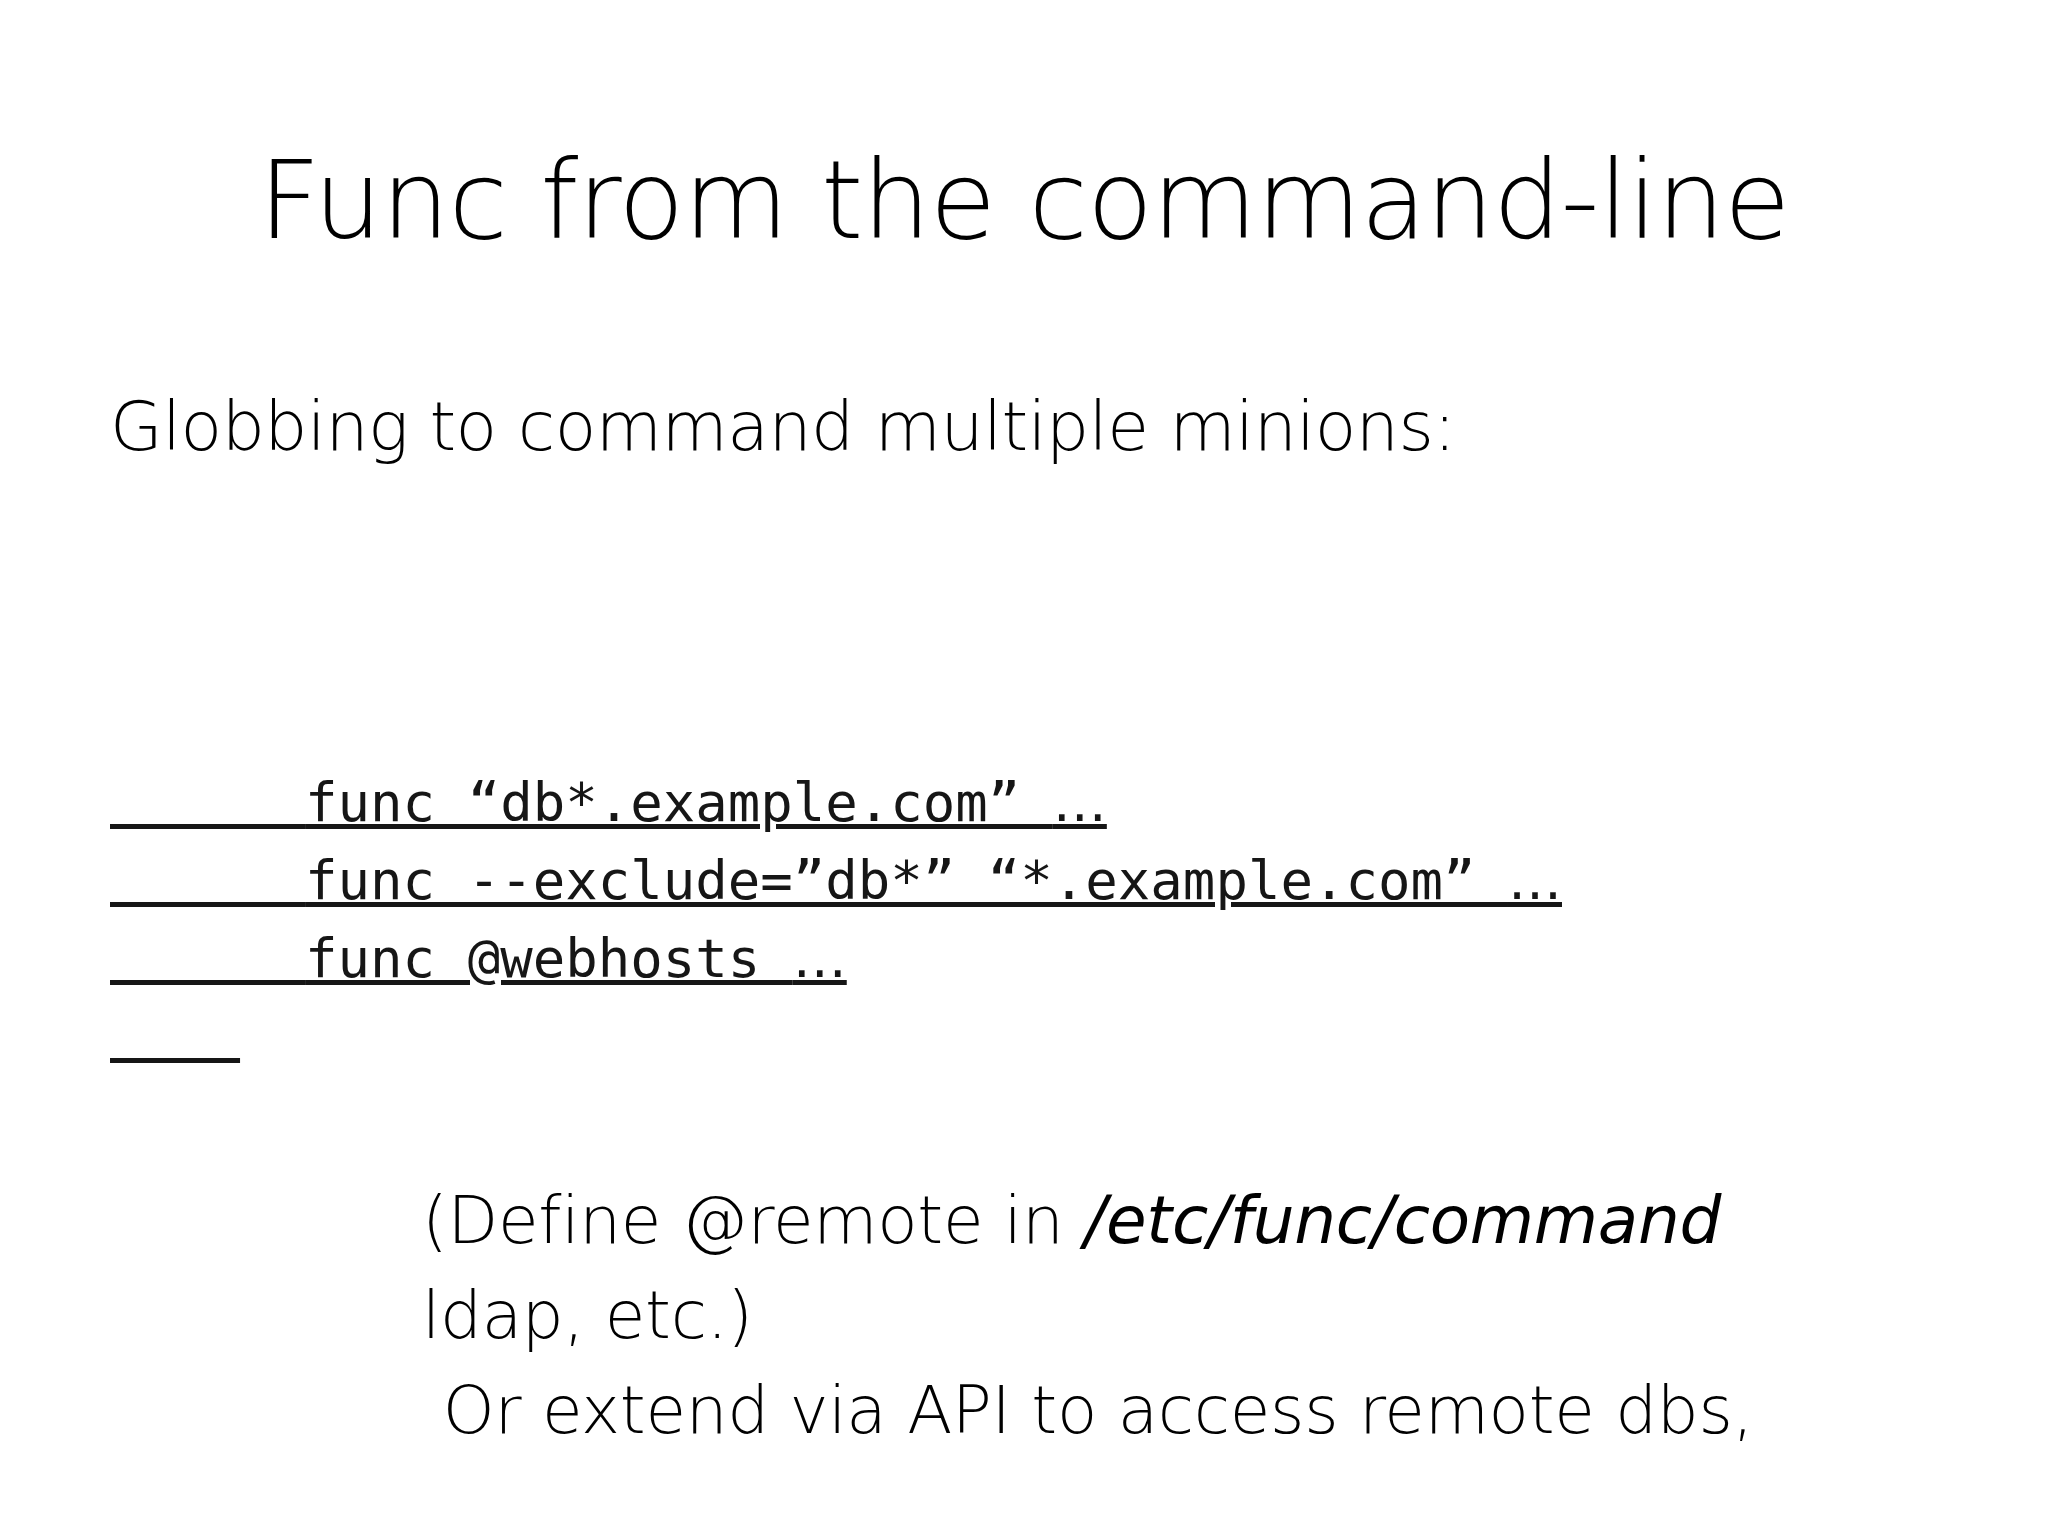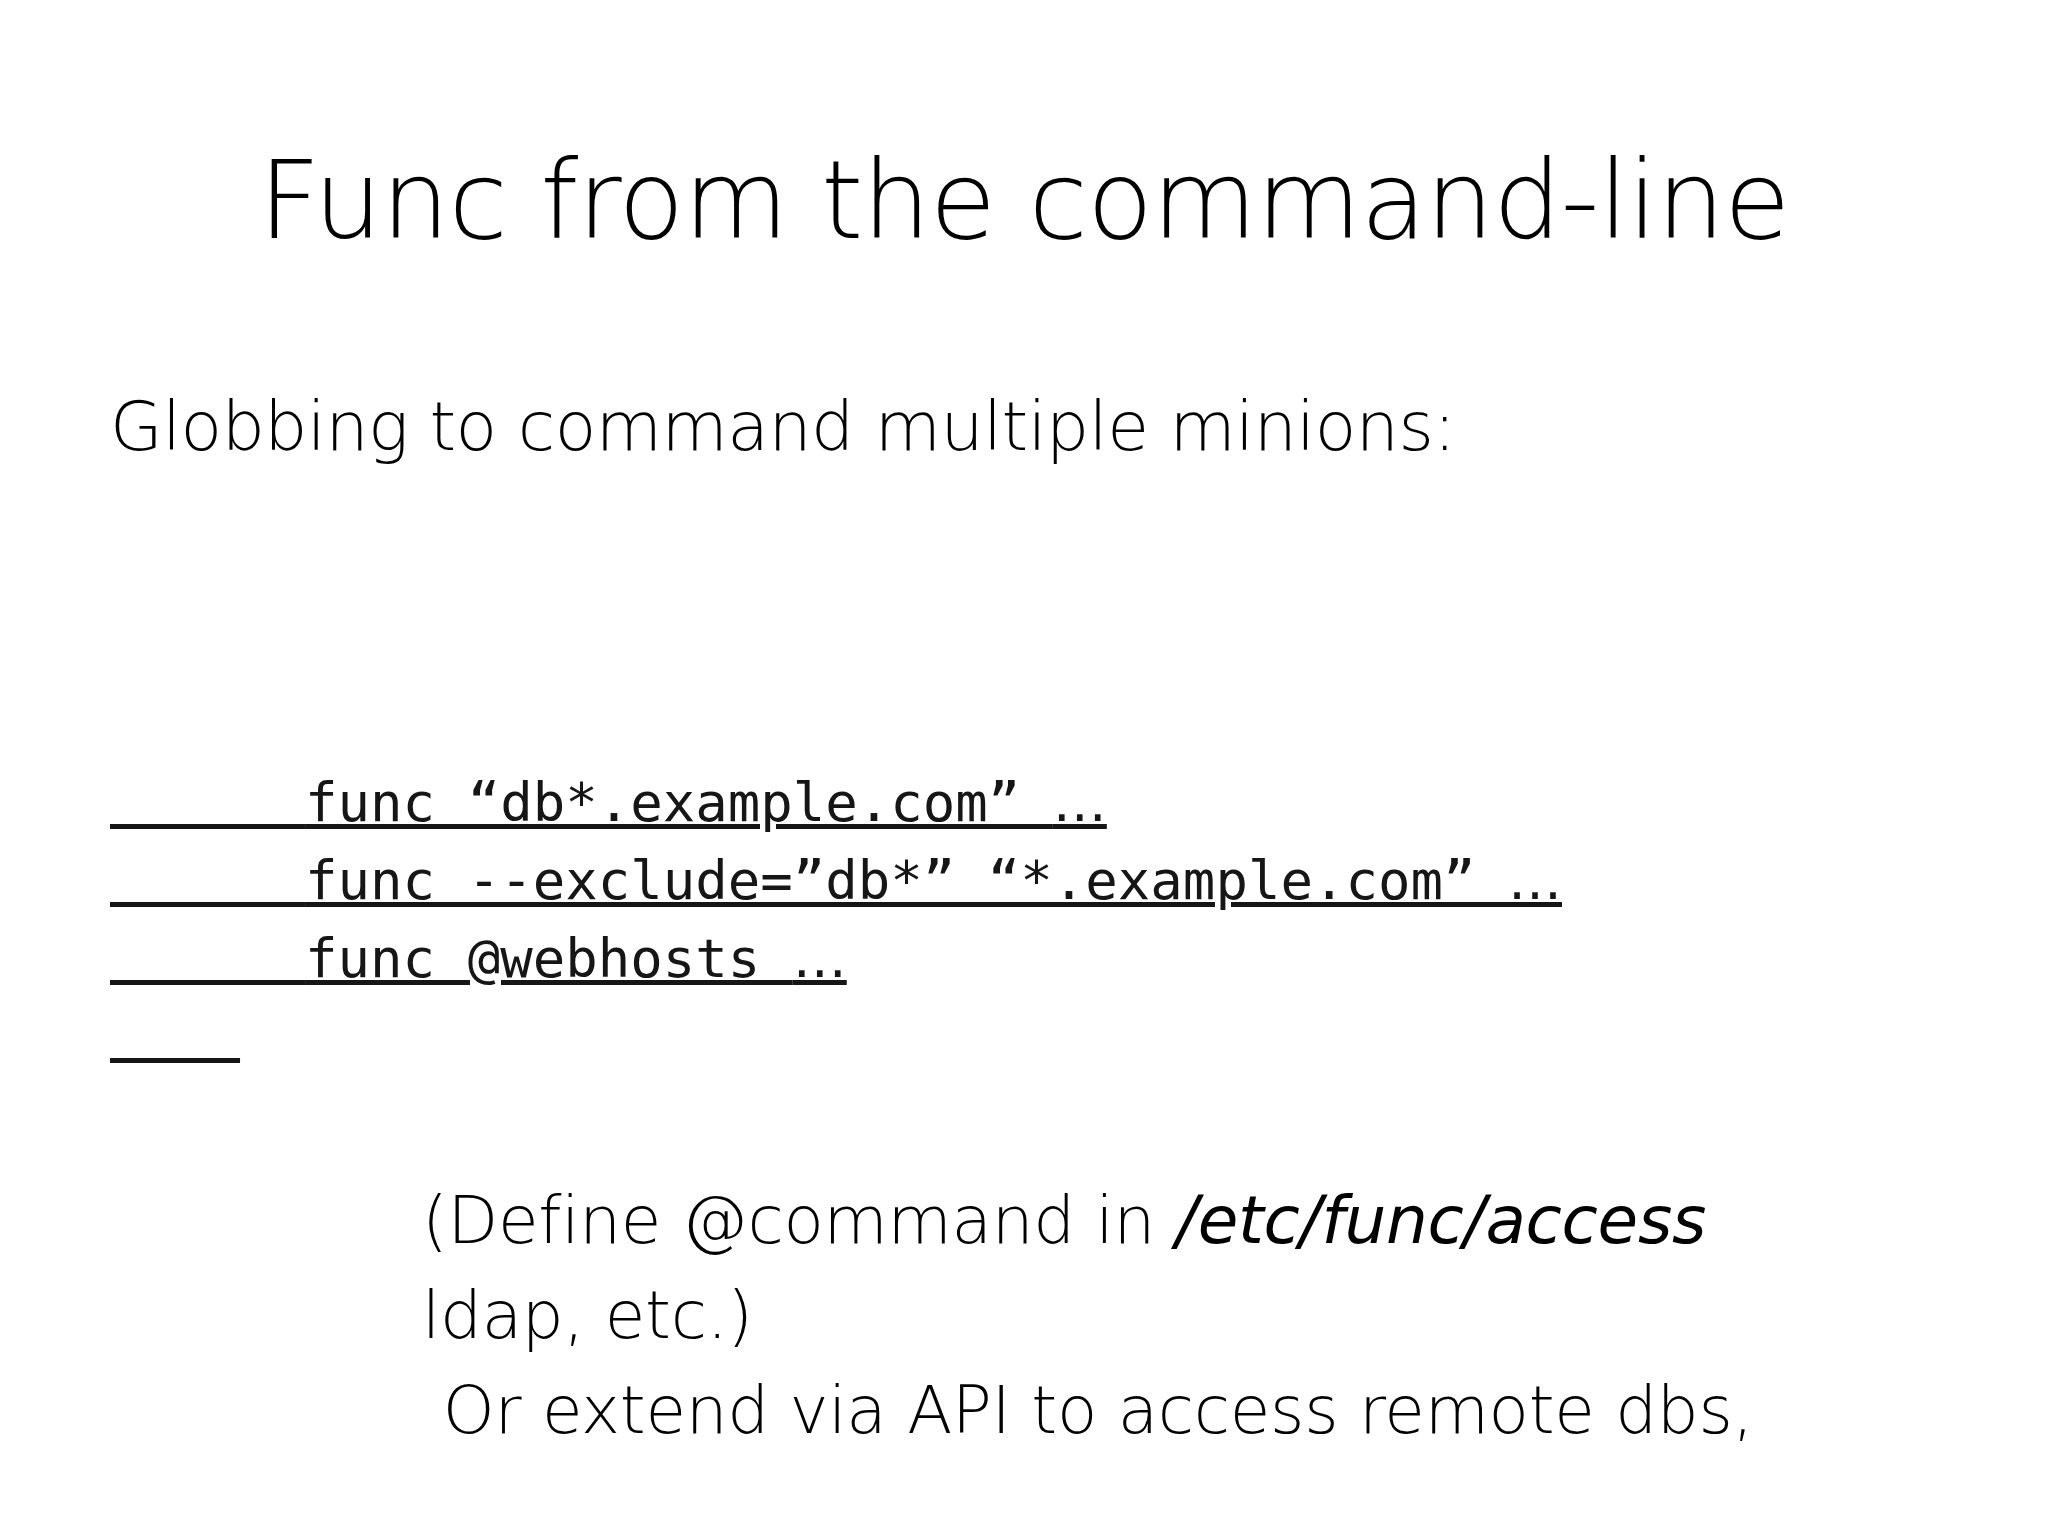--- a/index.html
+++ b/index.html
@@ -113,21 +113,21 @@
     <div class="code-line">
       <span>func --exclude=”db*” “*.example.com” </span><span class="ellipsis">…</span>
     </div>
     <div class="code-line">
       <span>func @webhosts </span><span class="ellipsis">…</span>
     </div>
   </div>
 
   <div class="note-block">
     <div class="note-line">
-      <span>(Define @command in </span><span class="path">/etc/func/access</span><span></span>
+      <span>(Define @remote in </span><span class="path">/etc/func/command</span><span></span>
     </div>
     <div class="note-line">
       <span>ldap, etc.)</span>
     </div>
     <div class="note-line">
       <span> Or extend via API to access remote dbs,</span>
     </div>
   </div>
 
 </div>

